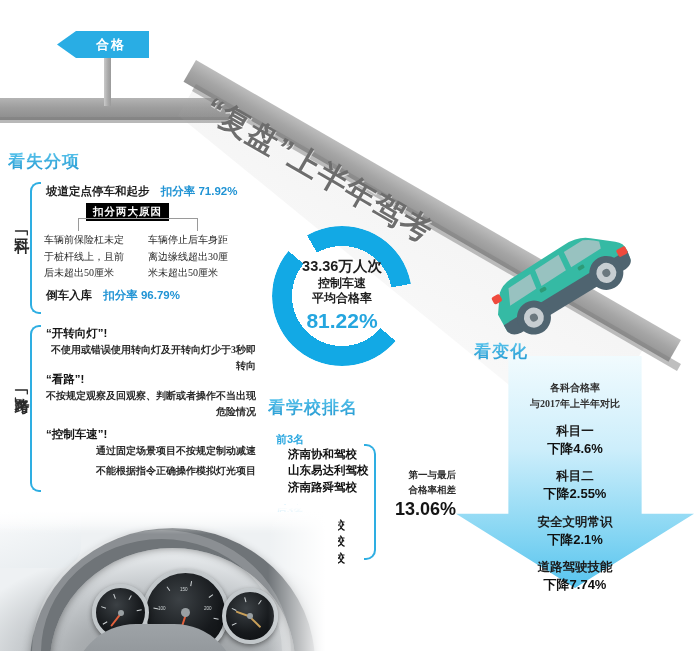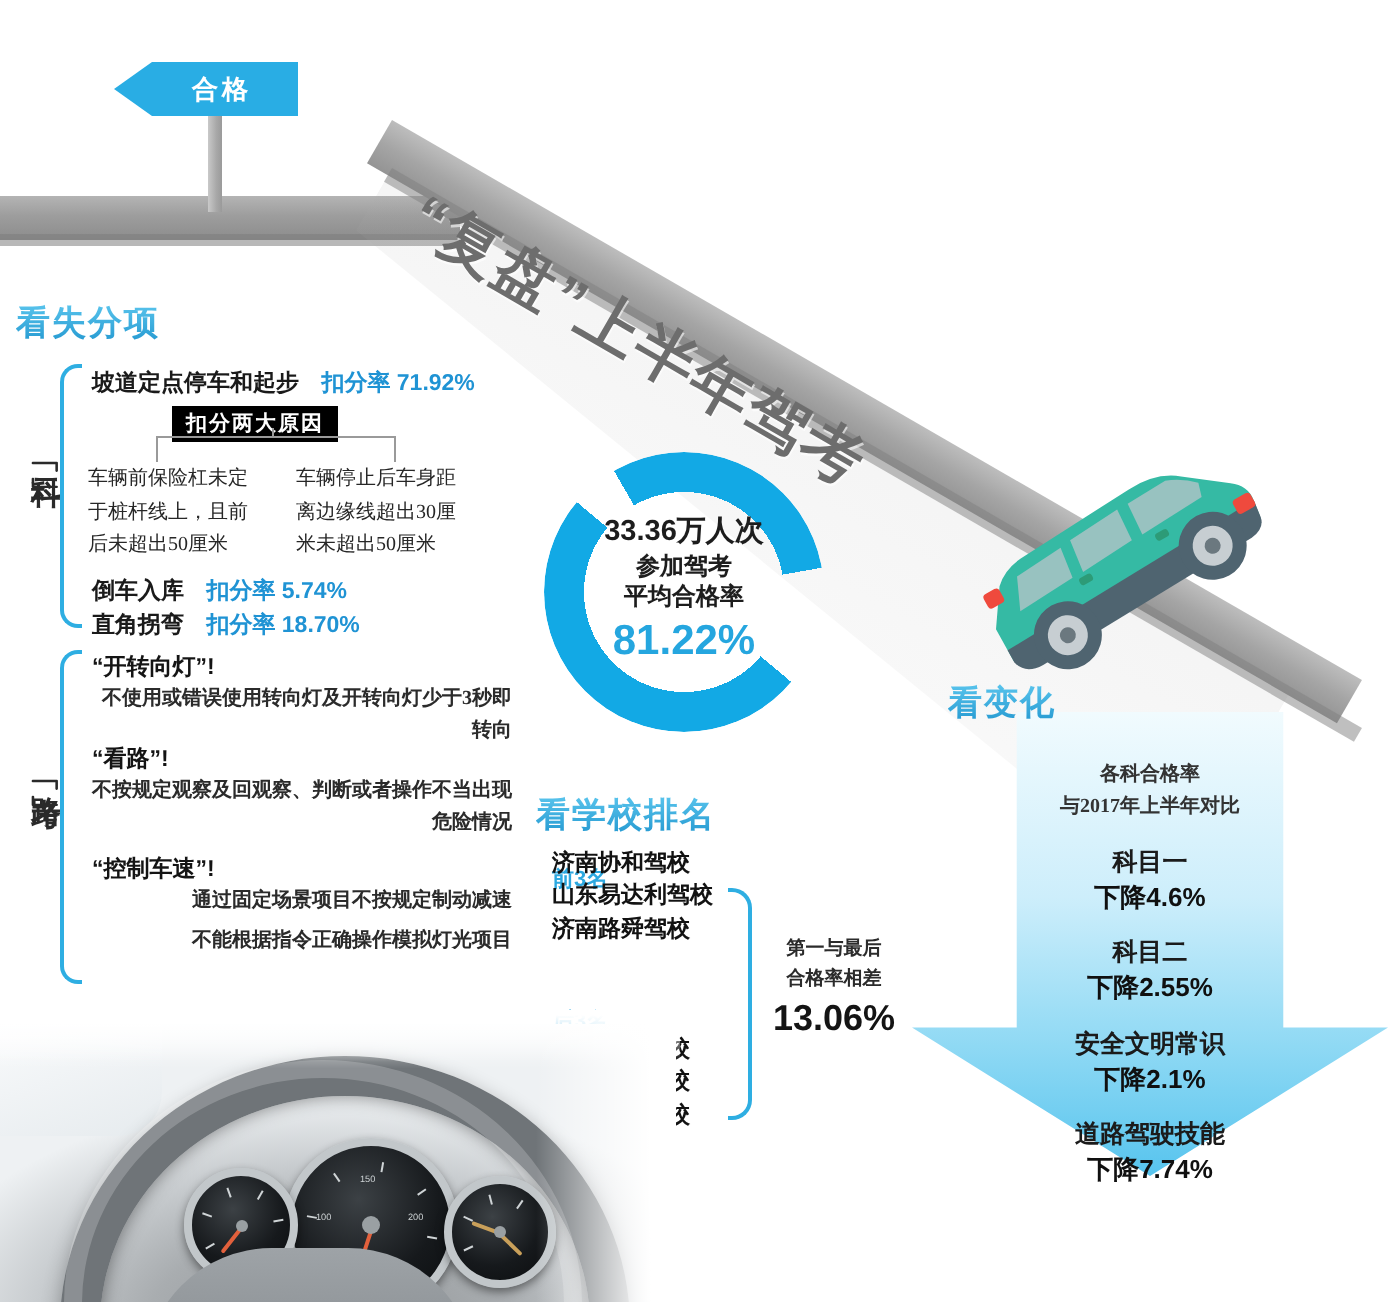--- a/index.html
+++ b/index.html
@@ -146,29 +146,29 @@
   .dt1{font-size:14.5px;font-weight:bold;color:#1d1d1d;}
   .dt2{font-size:12px;color:#1d1d1d;font-weight:bold;}
   .dt3{font-size:12px;color:#1d1d1d;font-weight:bold;}
   .dt4{font-size:21px;font-weight:bold;color:#25a6df;margin-top:1px;}
 
   
   .rank-sub{position:absolute;left:276px;font-size:11px;font-weight:bold;color:#2ca8e0;}
   #rank-top-label{top:432px;}
   #rank-bot-label{top:503px;}
   .rank-list{position:absolute;left:276px;font-size:11.5px;font-weight:bold;color:#121212;line-height:1.42;}
-  #rank-top-list{top:424px;}
+  #rank-top-list{top:446px;margin-left:12px;}
   #rank-bot-list{top:517px;}
 
   .rank-brace{
     position:absolute;left:364px;top:444px;height:112px;width:10px;
     border-right:2.5px solid #2eaee2;border-top:2.5px solid #2eaee2;
     border-bottom:2.5px solid #2eaee2;border-radius:0 10px 10px 0;
   }
-  .gap-wrap{position:absolute;left:378px;top:468px;width:78px;text-align:center;}
+  .gap-wrap{position:absolute;left:378px;top:468px;width:78px;text-align:right;}
   .gap-note{
     font-size:9.5px;line-height:1.6;color:#2b2b2b;
     font-family:"Liberation Serif","DejaVu Serif",serif;font-weight:bold;
   }
   .gap-val{font-size:18px;font-weight:bold;color:#141414;margin-top:1px;}
 
   
   .arrow{
     position:absolute;left:456px;top:356px;width:238px;height:232px;
     background:linear-gradient(180deg,#f1fbfe 0%,#cdeefb 40%,#8fd9f4 72%,#57c4ee 100%);
@@ -288,25 +288,21 @@
   </div>
 
   <div class="reason-tag">扣分两大原因</div>
   <div class="reason-stem"></div>
   <div class="reason-connector"></div>
   <div class="reason-col" id="reason-l">车辆前保险杠未定于桩杆线上，且前后未超出50厘米</div>
   <div class="reason-col" id="reason-r">车辆停止后车身距离边缘线超出30厘米未超出50厘米</div>
 
   <div class="row-item" id="it-reverse">
     <span>倒车入库</span>
-    <span class="pct">扣分率 5.74%</span>
-  </div>
-  <div class="row-item" id="it-corner">
-    <span>直角拐弯</span>
-    <span class="pct">扣分率 18.70%</span>
+    <span class="pct">扣分率 96.79%</span>
   </div>
 
   <div class="vlabel" id="vlabel-road">「路考」</div>
   <div class="brace" id="brace-road"></div>
 
   <div class="road-block" id="rb1">
     <div class="rb-title">“开转向灯”!</div>
     <div class="rb-desc">不使用或错误使用转向灯及开转向灯少于3秒即转向</div>
   </div>
   <div class="road-block" id="rb2">
@@ -317,21 +313,21 @@
     <div class="rb-title">“控制车速”!</div>
     <div class="rb-desc">通过固定场景项目不按规定制动减速</div>
   </div>
   <div class="road-block" id="rb4">
     <div class="rb-desc">不能根据指令正确操作模拟灯光项目</div>
   </div>
 
   <div class="donut"></div>
   <div class="donut-txt">
     <div class="dt1">33.36万人次</div>
-    <div class="dt2">参加驾考</div>
+    <div class="dt2">控制车速</div>
     <div class="dt3">平均合格率</div>
     <div class="dt4">81.22%</div>
   </div>
 
   <div class="sec-head" id="head-school">看学校排名</div>
 
   <div class="rank-sub" id="rank-top-label">前3名</div>
   <div class="rank-list" id="rank-top-list">
     <div>济南协和驾校</div>
     <div>山东易达利驾校</div>

